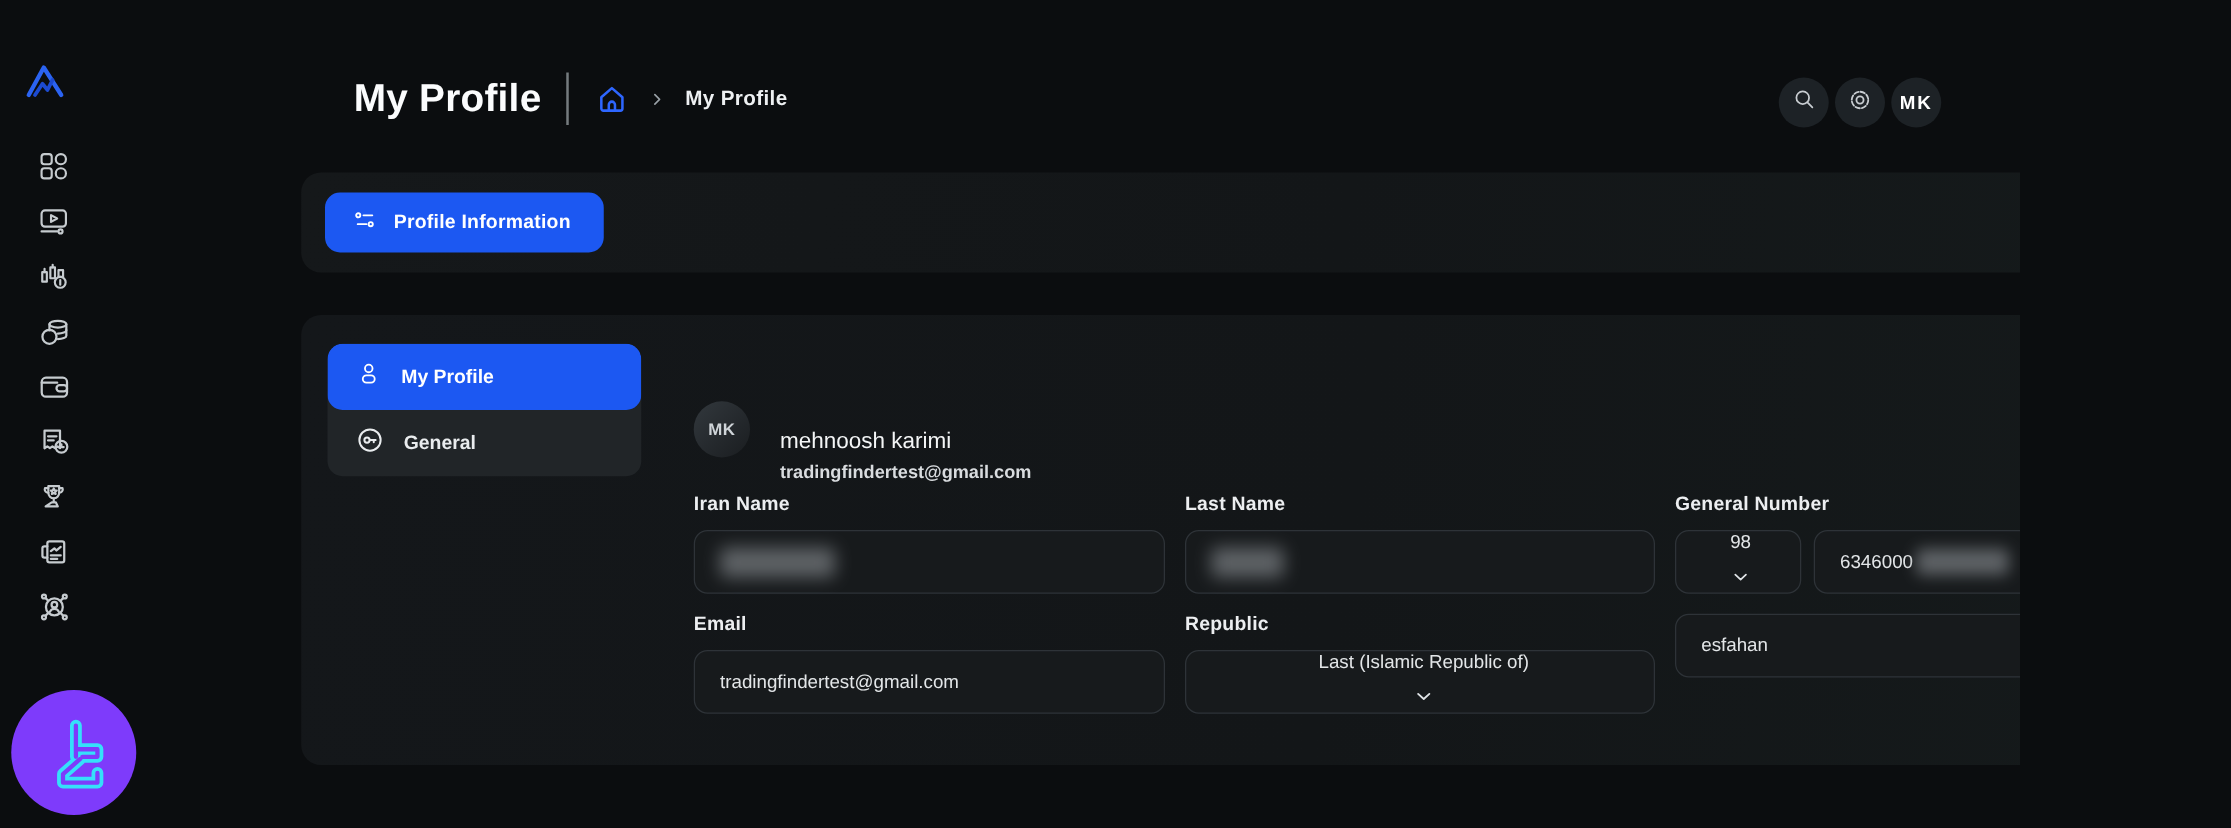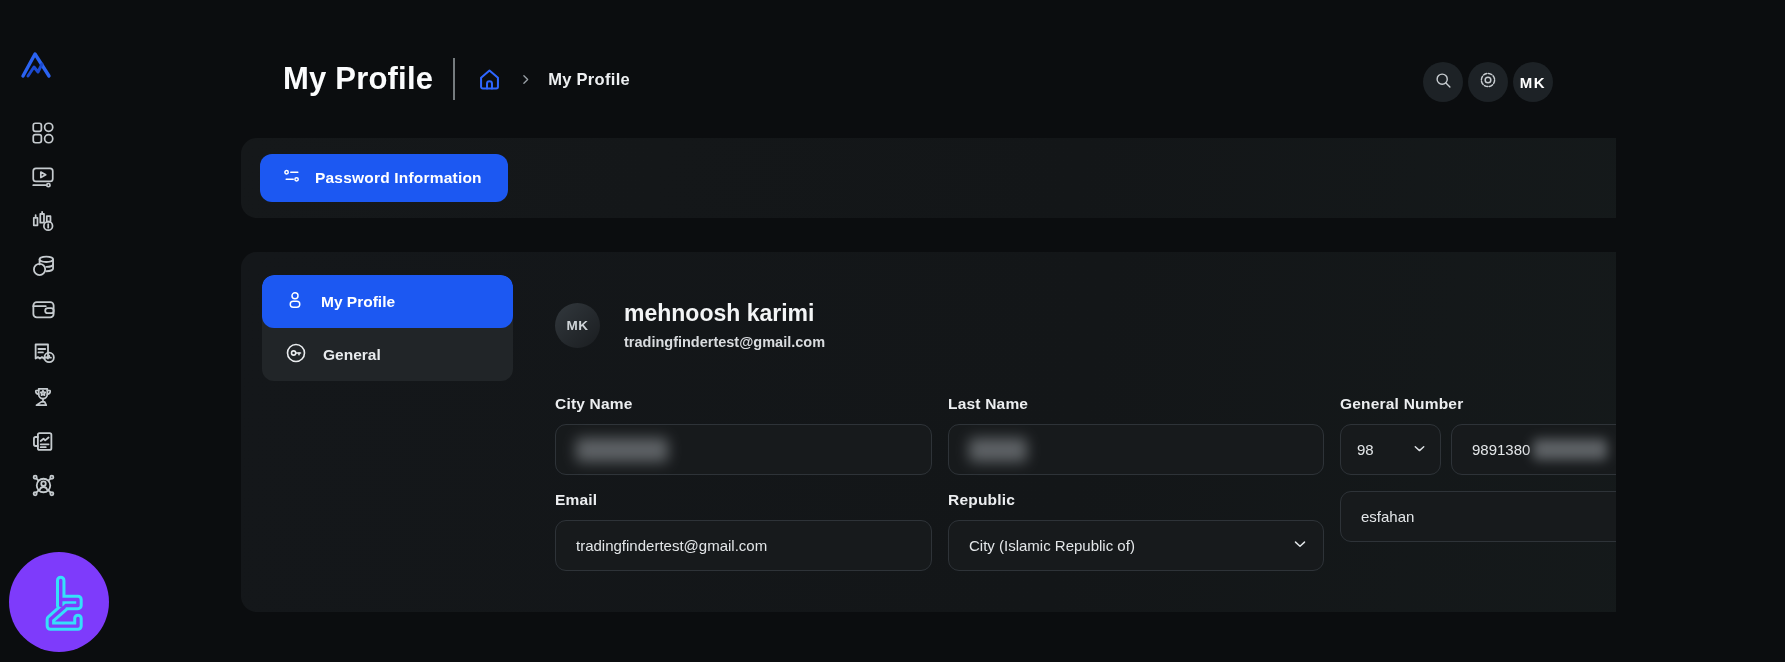--- a/index.html
+++ b/index.html
@@ -53,32 +53,32 @@
     font-size:15.5px; font-weight:bold; color:#e9ecee; cursor:pointer; }
   .nav-item svg { stroke:#e9ecee; fill:none; stroke-width:1.6; stroke-linecap:round; stroke-linejoin:round; }
   .nav-item.active { background:#1c58f2; border-radius:12px; color:#ffffff; }
   .nav-item.active svg { stroke:#ffffff; }
 
   .profile-head { position:absolute; left:314px; top:48px; display:flex; align-items:center; gap:24px; }
   .avatar-main { width:45px; height:45px; border-radius:50%;
     background:linear-gradient(135deg,#32383d,#1a1d20); display:flex; align-items:center; justify-content:center;
     font-size:13.5px; font-weight:bold; color:#cfd4d8; letter-spacing:.5px; }
   .ph-texts { display:flex; flex-direction:column; gap:7px; }
-  .ph-name { font-size:23px; font-weight:bold; color:#f3f5f6; }
+  .ph-name { font-size:18px; font-weight:normal; color:#f3f5f6;margin-top:42px; }
   .ph-email { font-size:14.5px; font-weight:bold; color:#d9dcdf; }
 
   .form { position:absolute; left:314px; top:143px; width:1162px;
     display:grid; grid-template-columns:377px 376px 376px; column-gap:16px; }
   .field { display:flex; flex-direction:column; }
   .field.row2 { margin-top:16px; }
   .f-label { font-size:15.5px; font-weight:bold; color:#eceef0; margin-bottom:11px; letter-spacing:.2px; }
   .f-input { height:51px; border-radius:11px; background:#171a1c; border:1px solid #2e3338;
     display:flex; align-items:center; padding:0 20px; font-size:15px; color:#e3e6e8; width:100%; cursor:text; }
   input.f-input { outline:none; font-family:inherit; }
-  .f-select { cursor:pointer; justify-content:space-between; padding-right:14px; }
+  .f-select { cursor:pointer; justify-content:space-between; padding-right:14px;flex-direction:column; }
   .f-select svg { stroke:#dfe3e6; fill:none; stroke-width:2; stroke-linecap:round; stroke-linejoin:round; }
   .phone-row { display:flex; gap:10px; }
   .code-select { width:101px; flex:none; padding:0 12px 0 16px; }
   .phone-input { flex:1; }
 
   .redact { background:#6b6f73; border-radius:4px; filter:blur(7px); opacity:.85; }
   .redact-fn { width:92px; height:24px; }
   .redact-ln { width:58px; height:24px; }
   .redact-ph { width:74px; height:21px; filter:blur(6px); margin-left:3px; }
 </style>
@@ -233,21 +233,21 @@
   <div class="tab-panel">
     <div class="gi-button">
       <span>
         <svg width="20" height="20" viewBox="0 0 24 24">
           <circle cx="5.5" cy="7.5" r="2"></circle>
           <line x1="10.5" y1="7.5" x2="19" y2="7.5"></line>
           <line x1="5" y1="16" x2="13.5" y2="16"></line>
           <circle cx="17.5" cy="16" r="2"></circle>
         </svg>
       </span>
-      <span class="gi-label">Password Information</span>
+      <span class="gi-label">Profile Information</span>
     </div>
   </div>
 
   <div class="card">
 
     <div class="profile-nav">
       <div class="nav-item active">
         <span>
           <svg width="22" height="22" viewBox="0 0 24 24">
             <circle cx="12" cy="7.4" r="3.3"></circle>
@@ -273,21 +273,21 @@
       <div class="avatar-main">MK</div>
       <div class="ph-texts">
         <div class="ph-name">mehnoosh karimi</div>
         <div class="ph-email">tradingfindertest@gmail.com</div>
       </div>
     </div>
 
     <div class="form">
 
       <div class="field">
-        <div class="f-label">City Name</div>
+        <div class="f-label">Iran Name</div>
         <div class="f-input">
           <span class="redact redact-fn"></span>
         </div>
       </div>
       <div class="field">
         <div class="f-label">Last Name</div>
         <div class="f-input">
           <span class="redact redact-ln"></span>
         </div>
       </div>
@@ -296,34 +296,34 @@
         <div class="phone-row">
           <div class="f-input f-select code-select">
             <span>98</span>
             <span>
               <svg width="17" height="17" viewBox="0 0 24 24">
                   <polyline points="6,9.5 12,15 18,9.5"></polyline>
                 </svg>
             </span>
           </div>
           <div class="f-input phone-input">
-            <span>9891380</span>
+            <span>6346000</span>
             <span class="redact redact-ph"></span>
           </div>
         </div>
       </div>
 
       <div class="field row2">
         <div class="f-label">Email</div>
         <input class="f-input" type="text" value="tradingfindertest@gmail.com" style="">
       </div>
       <div class="field row2">
         <div class="f-label">Republic</div>
         <div class="f-input f-select">
-          <span>City (Islamic Republic of)</span>
+          <span>Last (Islamic Republic of)</span>
           <span>
             <svg width="18" height="18" viewBox="0 0 24 24">
                 <polyline points="6,9.5 12,15 18,9.5"></polyline>
               </svg>
           </span>
         </div>
       </div>
       <div class="field row2">
         <input class="f-input" type="text" value="esfahan" style="">
       </div>

